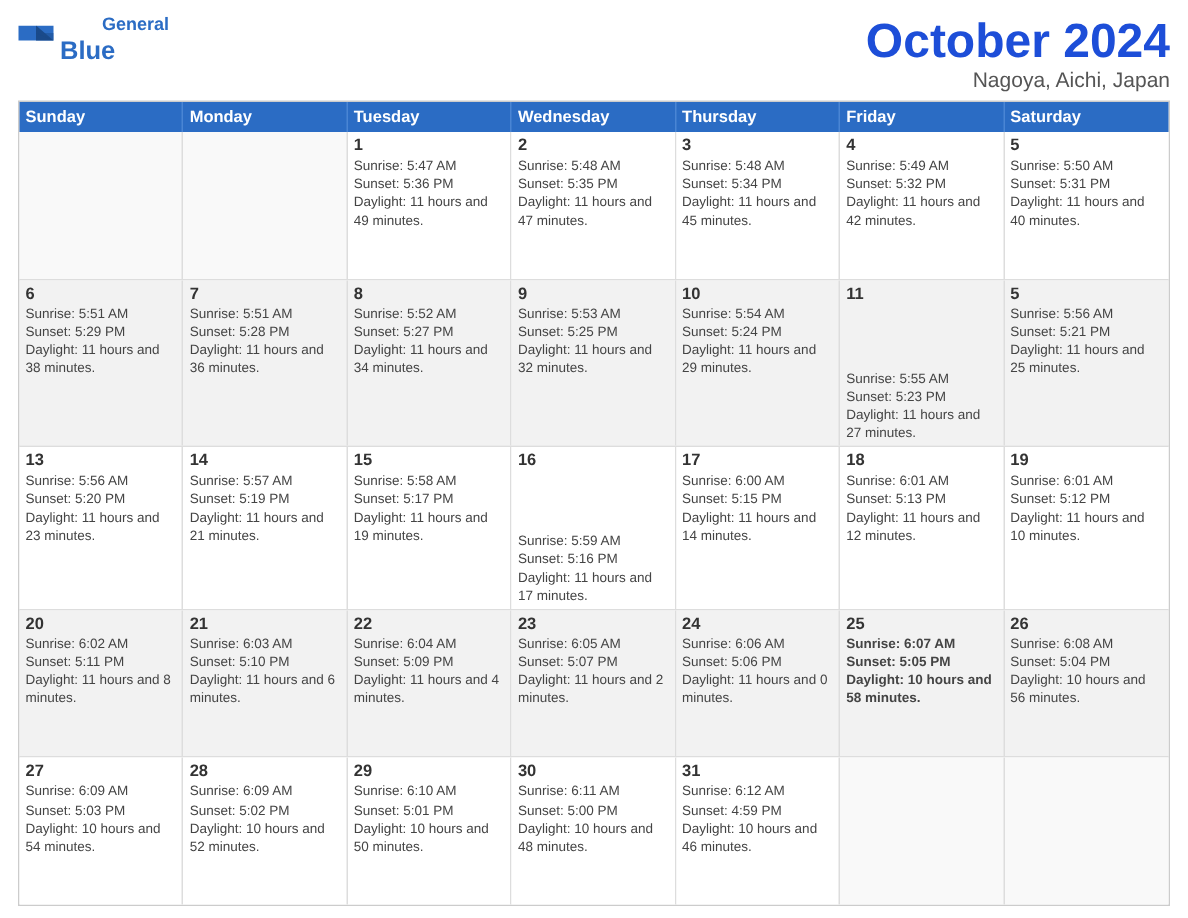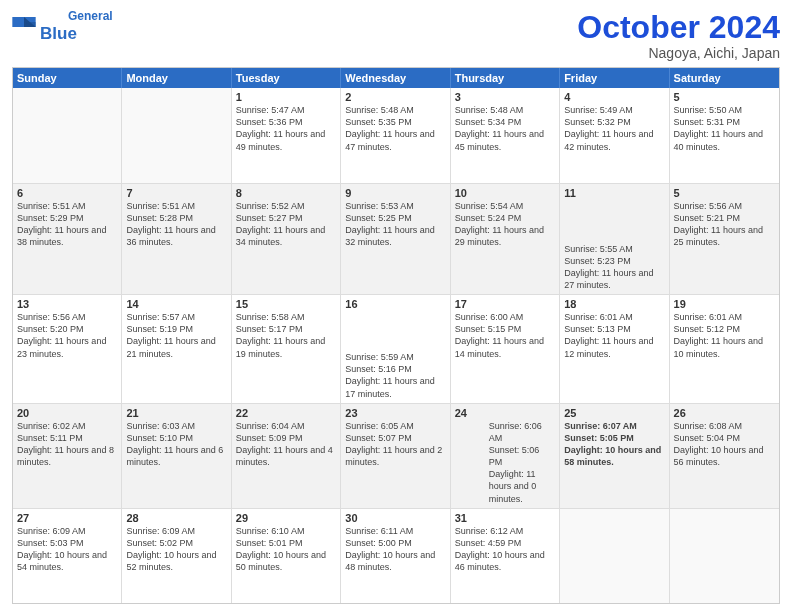--- a/index.html
+++ b/index.html
@@ -290,21 +290,21 @@
 Daylight: 11 hours and 4 minutes.</div>
           </div>
           <div class="cal-cell">
             <div class="day-num">23</div>
             <div class="day-info" style="white-space: pre-line;">Sunrise: 6:05 AM
 Sunset: 5:07 PM
 Daylight: 11 hours and 2 minutes.</div>
           </div>
           <div class="cal-cell">
             <div class="day-num">24</div>
-            <div class="day-info" style="white-space: pre-line; margin-left: 34px;">Sunrise: 6:06 AM
+            <div class="day-info" style="white-space: pre-line;">Sunrise: 6:06 AM
 Sunset: 5:06 PM
 Daylight: 11 hours and 0 minutes.</div>
           </div>
           <div class="cal-cell">
             <div class="day-num">25</div>
             <div class="day-info" style="white-space: pre-line; font-weight: bold;">Sunrise: 6:07 AM
 Sunset: 5:05 PM
 Daylight: 10 hours and 58 minutes.</div>
           </div>
           <div class="cal-cell">

